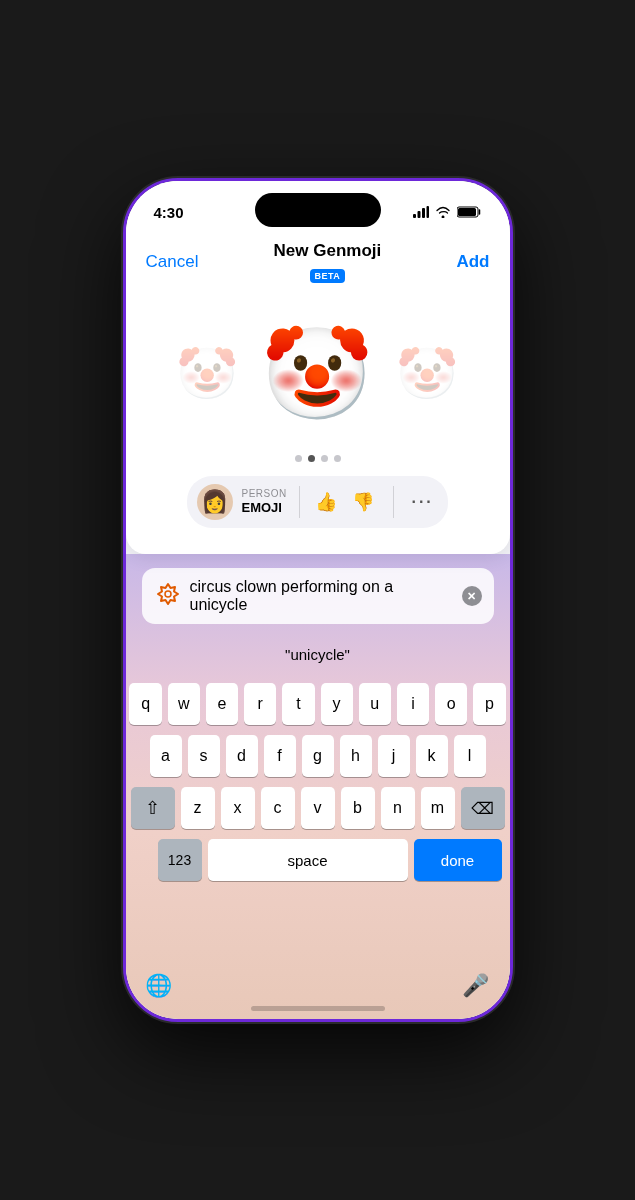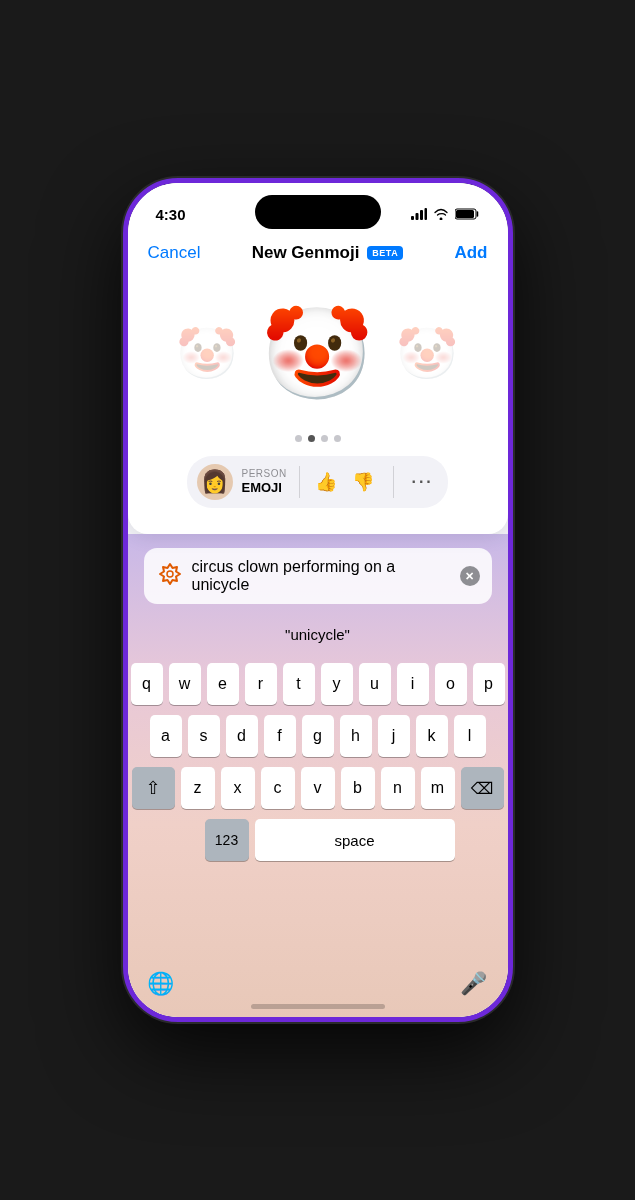--- a/index.html
+++ b/index.html
@@ -10,21 +10,21 @@
       display: flex;
       align-items: center;
       justify-content: center;
       font-family: -apple-system, 'SF Pro Display', 'Helvetica Neue', sans-serif;
     }
     .phone-frame {
       width: 390px;
       height: 844px;
       background: #1c1c1e;
       border-radius: 55px;
-      border: 5px solid #6d28d9;
+      border: 3px solid #6d28d9;
       position: relative;
       overflow: hidden;
       box-shadow: 0 0 0 2px #2a2a2c, 0 30px 80px rgba(0,0,0,0.8);
     }
     .phone-inner {
       width: 100%;
       height: 100%;
       border-radius: 48px;
       overflow: hidden;
       position: relative;
@@ -99,20 +99,21 @@
     .cancel-btn {
       color: #007aff;
       font-size: 17px;
       font-weight: 400;
       cursor: pointer;
     }
     .header-title-area {
       display: flex;
       align-items: center;
       gap: 8px;
+      flex-direction: column;
     }
     .header-title {
       font-size: 17px;
       font-weight: 700;
       color: #000;
     }
     .beta-badge {
       background: #007aff;
       color: #fff;
       font-size: 9px;
@@ -535,20 +536,21 @@
             <div class="key">v</div>
             <div class="key">b</div>
             <div class="key">n</div>
             <div class="key">m</div>
             <div class="key backspace" style="font-size:16px;">⌫</div>
           </div>
 
           <div class="key-row">
             <div class="key numbers">123</div>
             <div class="key space">space</div>
+            <div class="key done">done</div>
           </div>
         </div>
 
         <div class="bottom-bar">
           <span class="globe-icon">🌐</span>
           <span class="mic-icon">🎤</span>
         </div>
       </div>
     </div>
 

